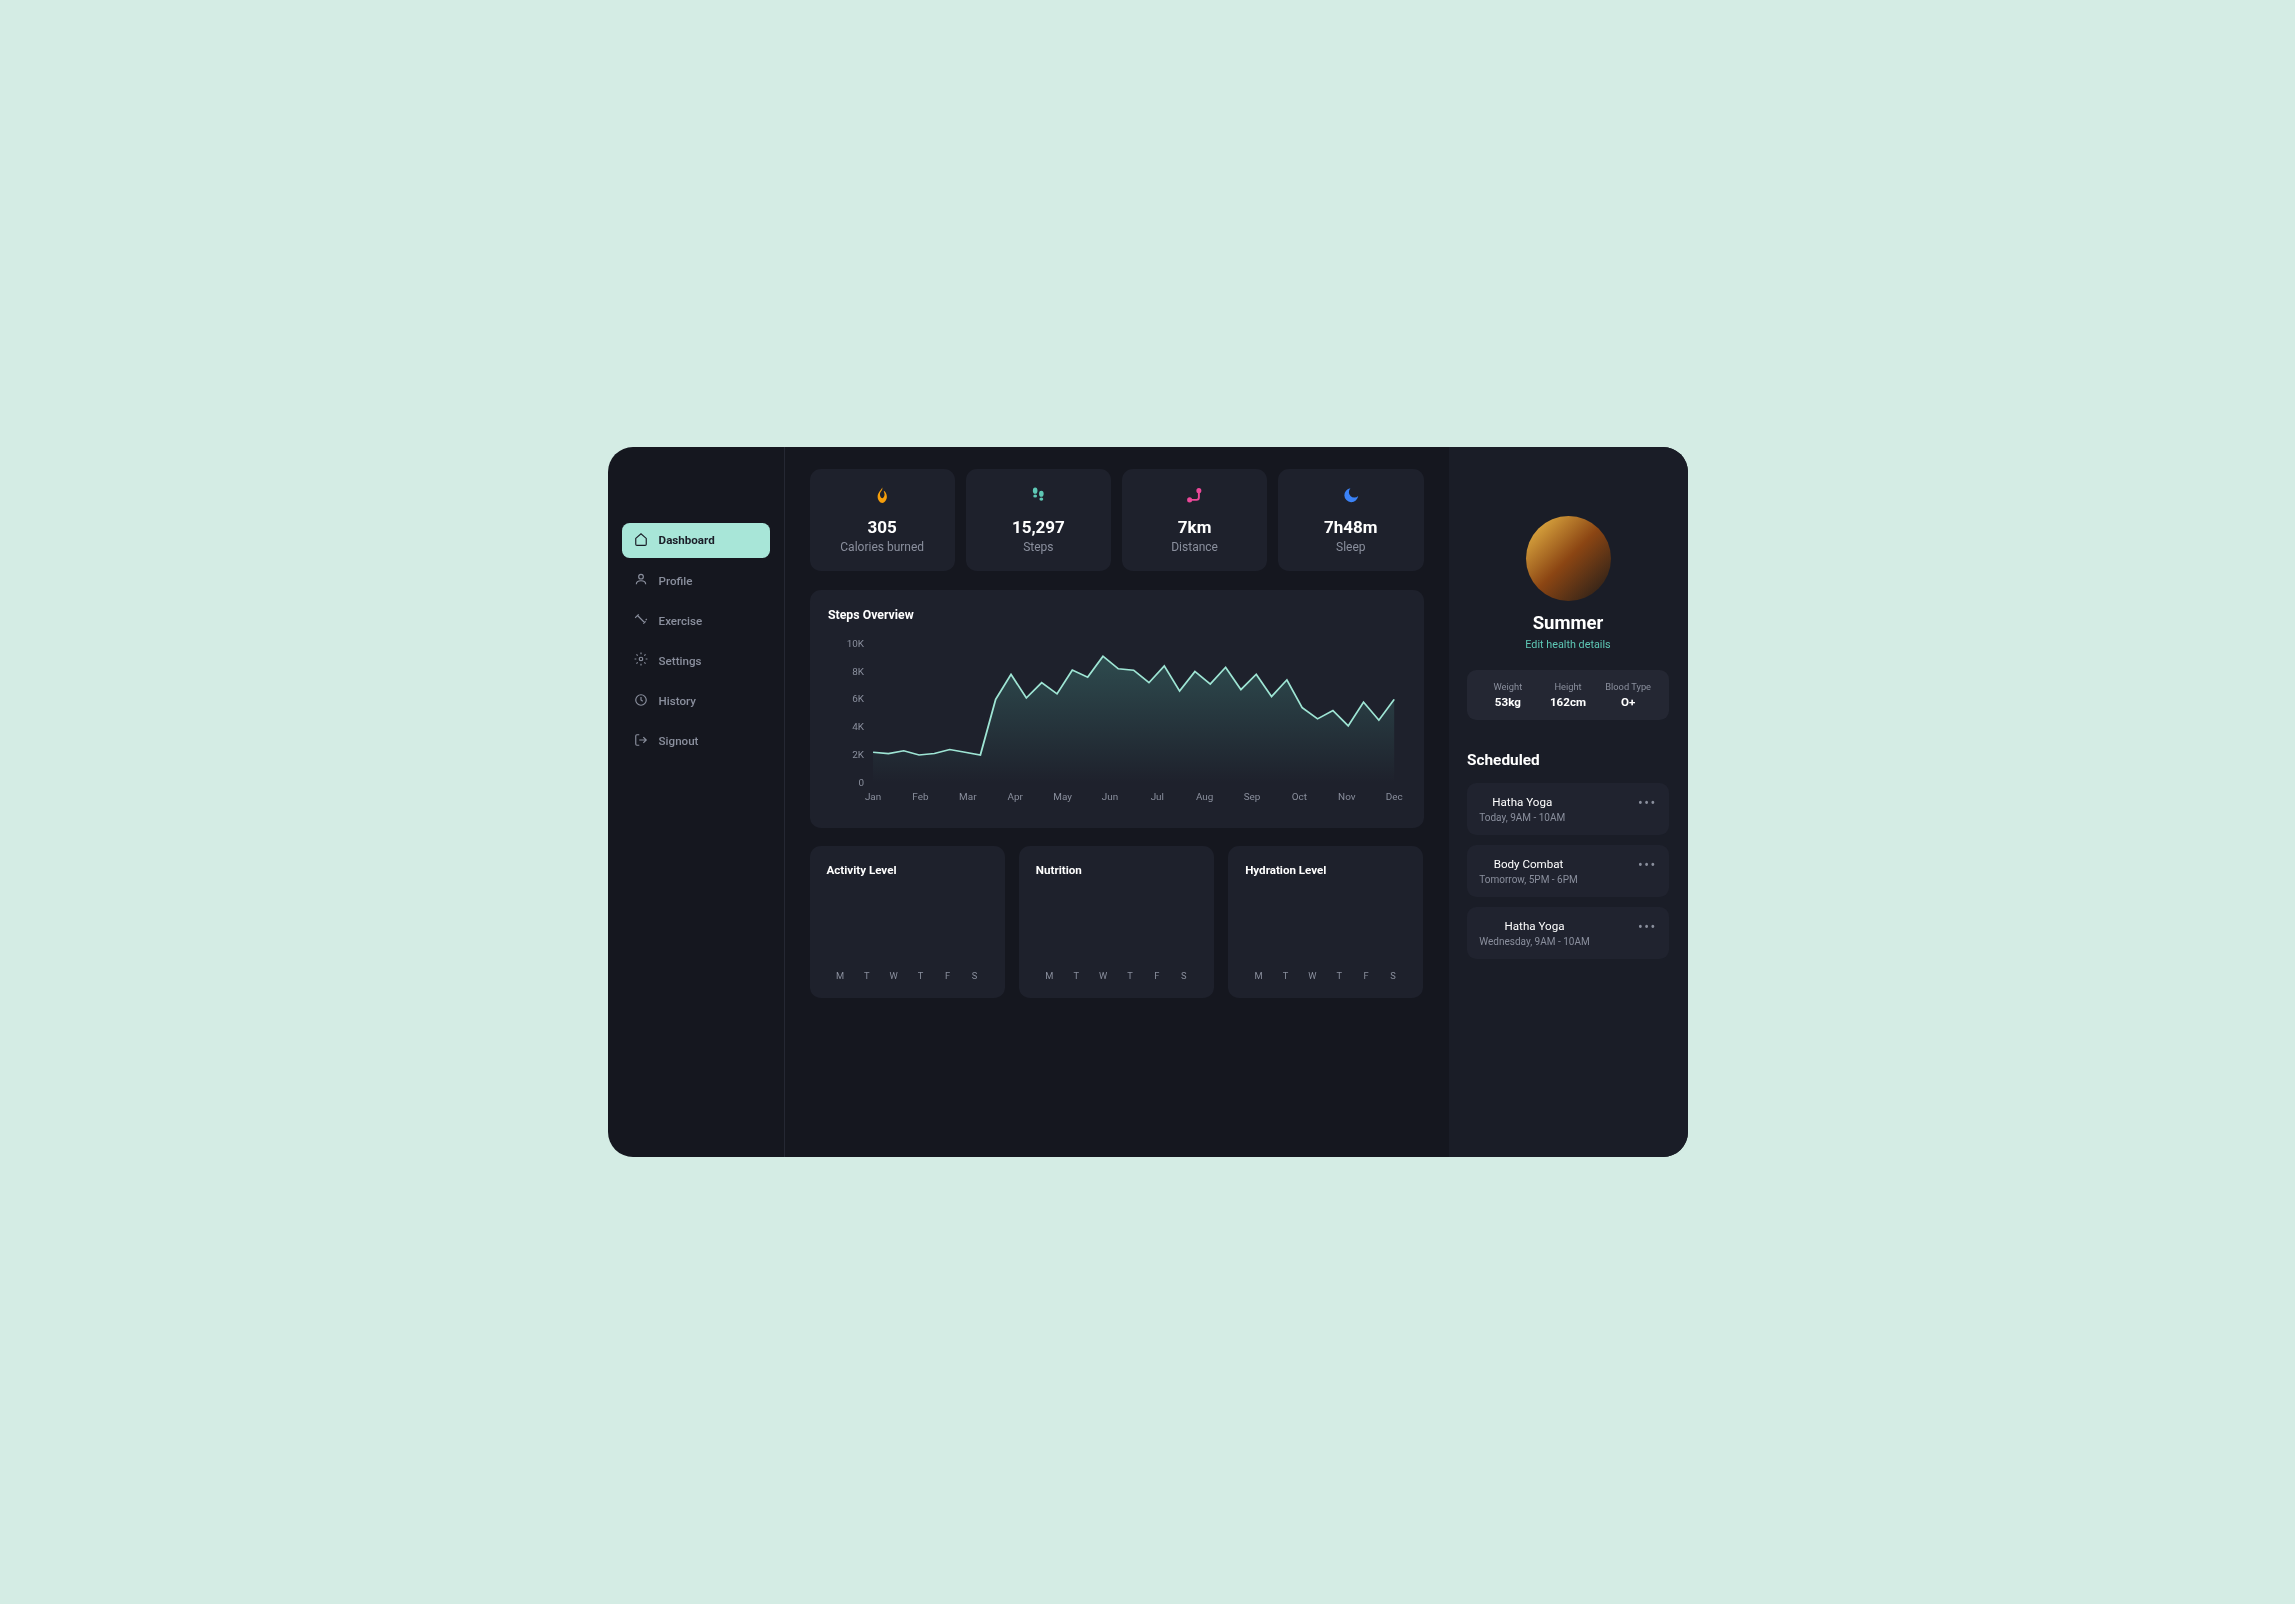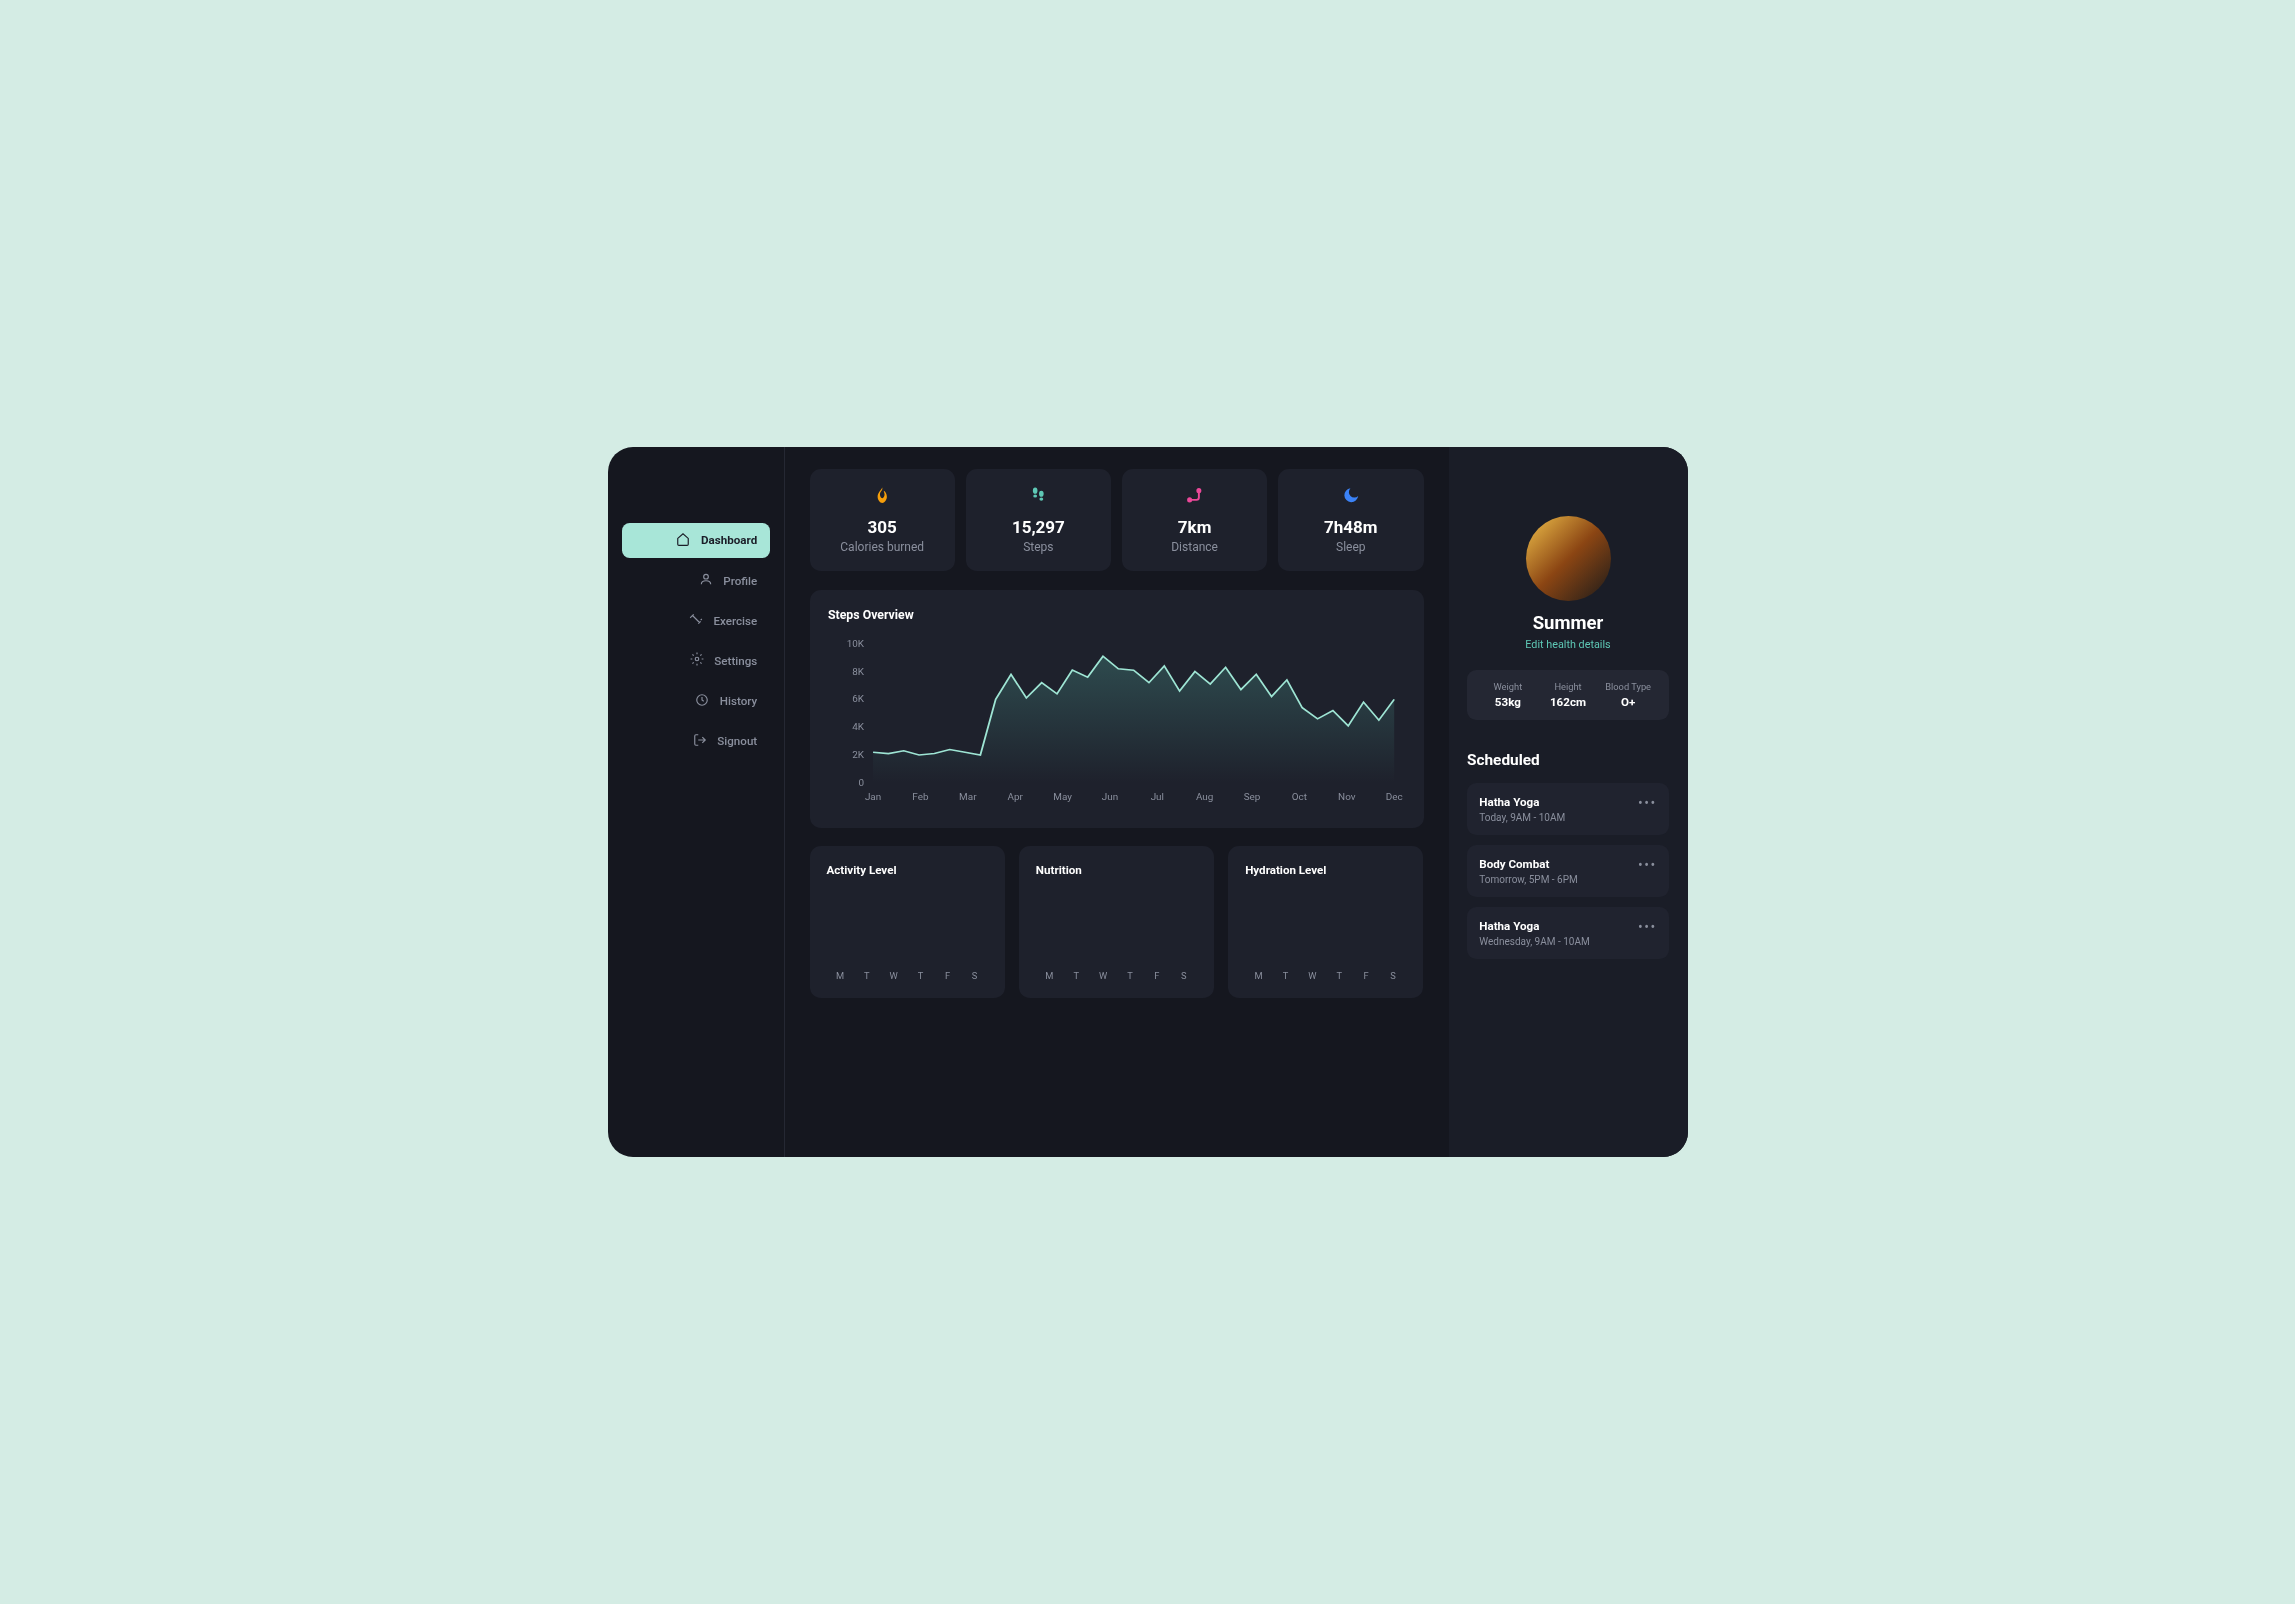--- a/index.html
+++ b/index.html
@@ -1,20 +1,20 @@
 <!DOCTYPE html>
 <html style="font-size:12.3px"><head>
 <meta charset="utf-8">
 <style>
 * { margin:0; padding:0; box-sizing:border-box; font-family:-apple-system,BlinkMacSystemFont,"Segoe UI",Roboto,sans-serif; }
 body { background:#d4ece4; padding:23px; display:flex; justify-content:center; align-items:center; min-height:100vh; }
 .app { background:#15171f; border-radius:25px; width:100%; max-width:1080px; height:710px; display:flex; overflow:hidden; }
 .sidebar { width:177px; padding:21.6px 14px; border-right:0.8px solid #252833; }
 .nav-list { list-style:none; display:flex; flex-direction:column; gap:4.6px; margin-top:54px; }
-.nav-item { display:flex; align-items:center; gap:10.8px; padding:9.3px 12.3px; border-radius:7.7px; color:#8a8f9d; cursor:pointer; font-size:11.6px; font-weight:500;justify-content:flex-end; }
+.nav-item { display:flex; align-items:center; gap:10.8px; padding:9.3px 12.3px; border-radius:7.7px; color:#8a8f9d; cursor:pointer; font-size:11.6px; font-weight:500; }
 .nav-item.active { background:#a8e6d8; color:#1a1d27; font-weight:700; }
 .nav-item svg { width:14px; height:14px; flex-shrink:0; }
 .main { flex:1; padding:21.6px 25px; overflow-y:auto; }
 .search-bar { background:#1e212c; border-radius:10.8px; padding:12.3px 15.4px; display:flex; align-items:center; gap:10.8px; margin-bottom:18.5px; }
 .search-bar svg { width:15.4px; height:15.4px; color:#e5e7ef; }
 .search-bar input { background:transparent; border:none; outline:none; color:#8a8f9d; font-size:11.6px; flex:1; }
 .stats-row { display:grid; grid-template-columns:repeat(4,1fr); gap:10.8px; margin-bottom:18.5px; }
 .stat-card { background:#1e212c; border-radius:10.8px; padding:17px; text-align:center; }
 .stat-icon { font-size:17px; margin-bottom:9.3px; }
 .stat-value { color:#fff; font-size:17px; font-weight:700; margin-bottom:3.1px;margin-top:9px; }
@@ -32,21 +32,21 @@
 .labels-row span { flex:1; text-align:center; color:#8a8f9d; font-size:9.3px; }
 .right-panel { width:239px; background:#1a1d27; padding:23px 18.5px; overflow-y:auto; }
 .avatar { width:85px; height:85px; border-radius:50%; margin:46px auto 10.8px; background:linear-gradient(135deg,#f0c14b 0%,#8b4513 50%,#1a1a1a 100%); display:block; }
 .user-name { color:#fff; font-size:18.5px; font-weight:700; text-align:center; margin-bottom:4.6px; }
 .edit-link { color:#5ec8b5; font-size:10.8px; text-align:center; display:block; margin-bottom:18.5px; cursor:pointer; }
 .health-stats { background:#242733; border-radius:9.3px; padding:10.8px; display:grid; grid-template-columns:repeat(3,1fr); text-align:center; margin-bottom:31px; }
 .hs-label { color:#8a8f9d; font-size:9.3px; margin-bottom:3.1px; }
 .hs-value { color:#fff; font-size:11.6px; font-weight:700; }
 .sched-title { color:#fff; font-size:15.4px; font-weight:700; margin-bottom:14px; }
 .sched-item { background:#20232f; border-radius:9.3px; padding:12.3px; margin-bottom:9.3px; display:flex; justify-content:space-between; align-items:flex-start; }
-.sched-name { color:#fff; font-weight:700; font-size:11.6px; margin-bottom:3.1px; }
+.sched-name { color:#fff; font-weight:400; font-size:11.6px; margin-bottom:3.1px;text-align:center; }
 .sched-time { color:#8a8f9d; font-size:10px; }
 .dots { color:#8a8f9d; font-size:14px; cursor:pointer; letter-spacing:1.5px; }
 </style>
 </head>
 <body>
 
 <div class="app">
   <aside class="sidebar">
     <ul class="nav-list">
         <li class="nav-item active">

